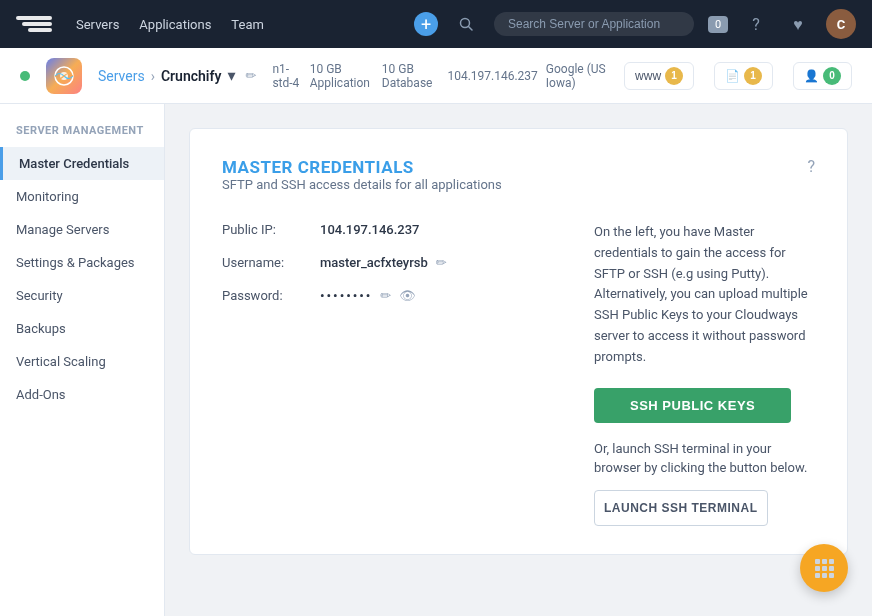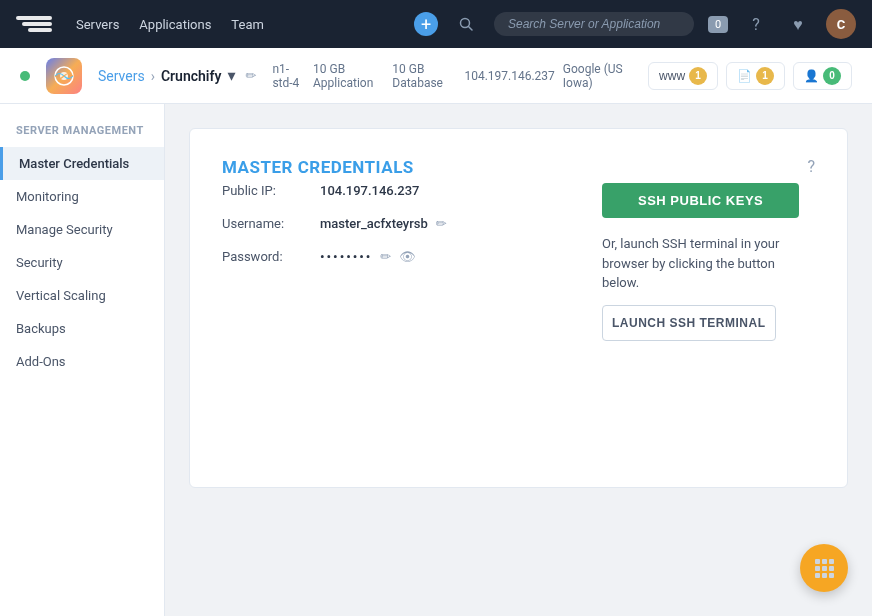--- a/index.html
+++ b/index.html
@@ -20,21 +20,21 @@
     .topnav-logo svg { width: 36px; height: 24px; }
     .topnav-links { display: flex; gap: 20px; flex: 1; }
     .topnav-link {
       color: #cdd5e0; font-size: 13px; cursor: pointer; text-decoration: none;
     }
     .topnav-right { display: flex; align-items: center; gap: 14px; }
     .topnav-search {
       background: rgba(255,255,255,0.1);
       border: none; border-radius: 20px;
       padding: 5px 14px; color: #cdd5e0; font-size: 12px;
-      width: 200px; outline: none; font-style: italic;
+      width: 200px; outline: none;
     }
     .topnav-search::placeholder { color: #8a9bb0; }
     .topnav-icon-btn {
       color: #cdd5e0; cursor: pointer; font-size: 16px;
       display: flex; align-items: center; justify-content: center;
       width: 28px; height: 28px;
     }
     .topnav-badge {
       background: #8a9bb0; border-radius: 4px;
       color: #fff; font-size: 11px; padding: 2px 6px;
@@ -70,21 +70,21 @@
     .server-icon svg { width: 22px; height: 22px; }
     .server-breadcrumb { display: flex; align-items: center; gap: 6px; flex: 1; }
     .breadcrumb-link { color: #4a9ee8; font-size: 14px; cursor: pointer; }
     .breadcrumb-sep { color: #94a3b8; font-size: 14px; }
     .breadcrumb-current {
       color: #1a2332; font-size: 14px; font-weight: 600; cursor: pointer;
     }
     .breadcrumb-edit { color: #94a3b8; cursor: pointer; font-size: 13px; margin-left: 4px; }
     .server-meta { display: flex; gap: 8px; align-items: center; justify-content: space-between; }
     .server-meta-item { color: #64748b; font-size: 12px; }
-    .server-actions { display: flex; gap: 8px; }
+    .server-actions { display: flex; gap: 20px; }
     .server-action-btn {
       border: 1px solid #e2e8f0; border-radius: 6px;
       background: #fff; padding: 4px 10px;
       display: flex; align-items: center; gap: 4px;
       cursor: pointer; font-size: 12px; color: #4a5568;
     }
     .server-action-badge {
       background: #e8b84b; border-radius: 50%;
       width: 18px; height: 18px;
       display: flex; align-items: center; justify-content: center;
@@ -124,21 +124,21 @@
       min-height: 360px;
     }
     .card-header { display: flex; align-items: flex-start; justify-content: space-between; margin-bottom: 6px; }
     .card-title {
       font-size: 17px; font-weight: 700; color: #3a9ee8;
       letter-spacing: 0.5px; text-transform: uppercase;
     }
     .card-subtitle { font-size: 13px; color: #64748b; margin-bottom: 24px; }
     .card-help { color: #94a3b8; cursor: pointer; font-size: 16px; }
 
-    .card-body { display: flex; gap: 40px; }
+    .card-body { display: flex; gap: 32px; }
     .credentials-left { flex: 0 0 340px; }
     .credentials-right { flex: 1; }
 
     .cred-row {
       display: flex; align-items: center; margin-bottom: 18px; gap: 8px;
     }
     .cred-label { font-size: 13px; color: #4a5568; width: 90px; flex-shrink: 0; }
     .cred-value { font-size: 13px; color: #2d3748; font-weight: 500; }
     .cred-value.password { letter-spacing: 2px; color: #2d3748; }
     .cred-edit-icon { color: #94a3b8; cursor: pointer; font-size: 13px; }
@@ -250,32 +250,34 @@
     </button>
   </div>
 </div>
 
 <div class="layout">
 
   <aside class="sidebar">
     <div class="sidebar-section-label">Server Management</div>
     <div class="sidebar-item active">Master Credentials</div>
     <div class="sidebar-item">Monitoring</div>
-    <div class="sidebar-item">Manage Security</div>
+    <div class="sidebar-item">Manage Servers</div>
+    <div class="sidebar-item">Settings &amp; Packages</div>
     <div class="sidebar-item">Security</div>
+    <div class="sidebar-item">Backups</div>
     <div class="sidebar-item">Vertical Scaling</div>
-    <div class="sidebar-item">Backups</div>
     <div class="sidebar-item">Add-Ons</div>
   </aside>
 
   <main class="main">
     <div class="content-card">
       <div class="card-header">
         <div>
           <div class="card-title">MASTER CREDENTIALS</div>
+          <div class="card-subtitle">SFTP and SSH access details for all applications</div>
         </div>
         <span class="card-help">?</span>
       </div>
 
       <div class="card-body">
 
         <div class="credentials-left">
           <div class="cred-row">
             <span class="cred-label">Public IP:</span>
             <span class="cred-value">104.197.146.237</span>
@@ -287,20 +289,21 @@
           </div>
           <div class="cred-row">
             <span class="cred-label">Password:</span>
             <span class="cred-value password">••••••••</span>
             <span class="cred-edit-icon">✏</span>
             <span class="cred-eye-icon">👁</span>
           </div>
         </div>
 
         <div class="credentials-right">
+          <p class="info-text">On the left, you have Master credentials to gain the access for SFTP or SSH (e.g using Putty). Alternatively, you can upload multiple SSH Public Keys to your Cloudways server to access it without password prompts.</p>
           <button class="btn-ssh-keys">SSH PUBLIC KEYS</button>
           <p class="or-text">Or, launch SSH terminal in your browser by clicking the button below.</p>
           <button class="btn-launch-ssh">LAUNCH SSH TERMINAL</button>
         </div>
       </div>
     </div>
   </main>
 </div>
 
 <div class="fab">

